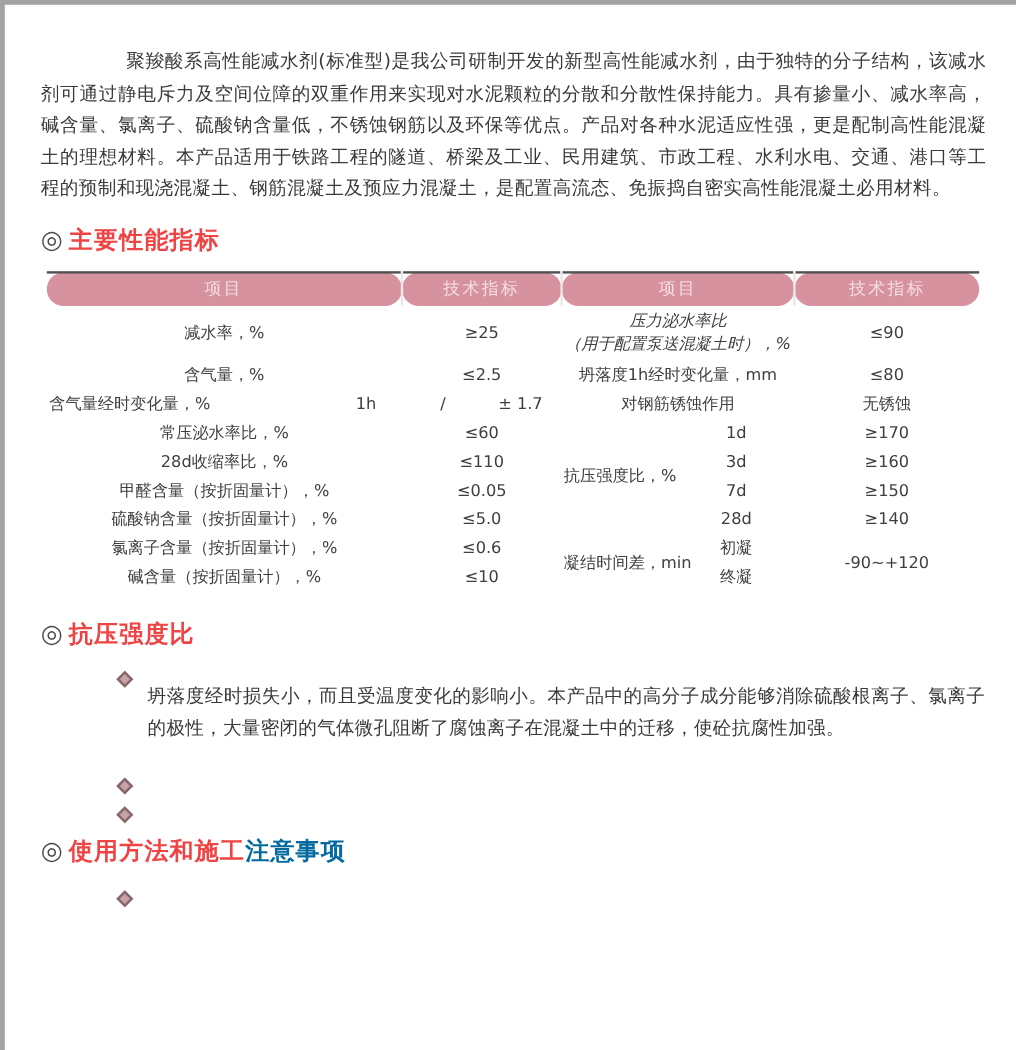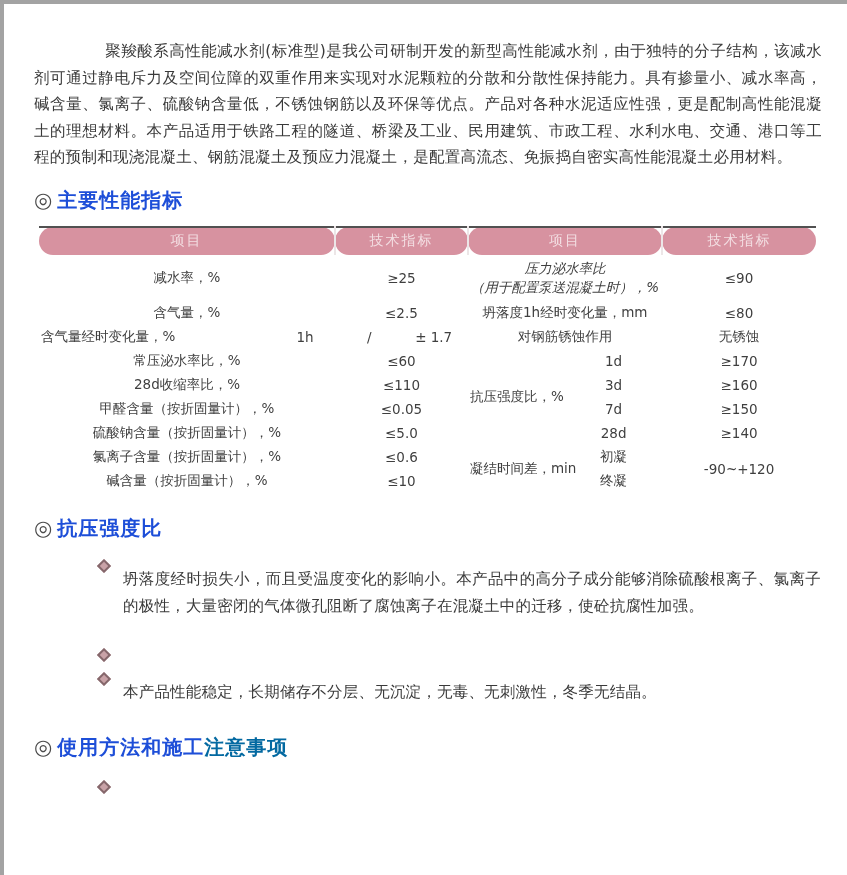--- a/index.html
+++ b/index.html
@@ -17,21 +17,21 @@
     color:#3a3a3a;letter-spacing:0.3px;
   }
   
   .section-header{
     margin:0 0 0 30px;display:flex;align-items:center;
     font-size:20px;font-weight:bold;letter-spacing:1px;
   }
   .section-header .marker{
     color:#4b4b4b;font-weight:normal;font-size:21px;margin-right:4px;line-height:1;
   }
-  .section-header .title{color:#1d4ed8;}
+  .section-header .title{color:#ef4444;}
   .section-header .title-faded{color:#0369a1;}
   .sh-performance{margin-top:16px;}
   .sh-advantages{margin-top:22px;}
   .sh-usage{margin-top:12px;}
   
   .perf-table{
     width:777px;margin:12px 0 0 35px;
     border-collapse:collapse;table-layout:fixed;
     border-top:2px solid #515151;
   }
@@ -55,21 +55,21 @@
   
   .bullets{margin:10px 28px 0 95px;}
   .bullet-item{display:flex;margin-bottom:5px;}
   .diamond{
     flex:0 0 auto;width:6px;height:6px;margin:9px 14px 0 0;
     background:#c9a2a7;border:2px solid #85686c;
     transform:rotate(45deg);
   }
   .bullet-text{
     flex:1;font-size:15.5px;line-height:26.5px;text-align:justify;
-    color:#3a3a3a;letter-spacing:0.2px;font-family:Liberation Mono, monospace;
+    color:#3a3a3a;letter-spacing:0.2px;
   }
   .usage-line{display:flex;margin:12px 28px 0 95px;}
   .usage-spacer{display:inline-block;width:66px;}
 </style>
 </head>
 <body>
 
 <div class="page">
 
   <p class="intro">聚羧酸系高性能减水剂(标准型)是我公司研制开发的新型高性能减水剂，由于独特的分子结构，该减水剂可通过静电斥力及空间位障的双重作用来实现对水泥颗粒的分散和分散性保持能力。具有掺量小、减水率高，碱含量、氯离子、硫酸钠含量低，不锈蚀钢筋以及环保等优点。产品对各种水泥适应性强，更是配制高性能混凝土的理想材料。本产品适用于铁路工程的隧道、桥梁及工业、民用建筑、市政工程、水利水电、交通、港口等工程的预制和现浇混凝土、钢筋混凝土及预应力混凝土，是配置高流态、免振捣自密实高性能混凝土必用材料。</p>
@@ -175,21 +175,20 @@
   <div class="bullets">
     <div class="bullet-item">
       <span class="diamond"></span>
       <p class="bullet-text">坍落度经时损失小，而且受温度变化的影响小。本产品中的高分子成分能够消除硫酸根离子、氯离子的极性，大量密闭的气体微孔阻断了腐蚀离子在混凝土中的迁移，使砼抗腐性加强。</p>
     </div>
     <div class="bullet-item">
       <span class="diamond"></span>
     </div>
     <div class="bullet-item">
       <span class="diamond"></span>
-      <p class="bullet-text">本产品性能稳定，长期储存不分层、无沉淀，无毒、无刺激性，冬季无结晶。</p>
     </div>
   </div>
 
   <div class="section-header sh-usage">
     <span class="marker">◎</span>
     <span class="title">使用方法和施工</span>
     <span class="title-faded">注意事项</span>
   </div>
 
   <div class="usage-line">

